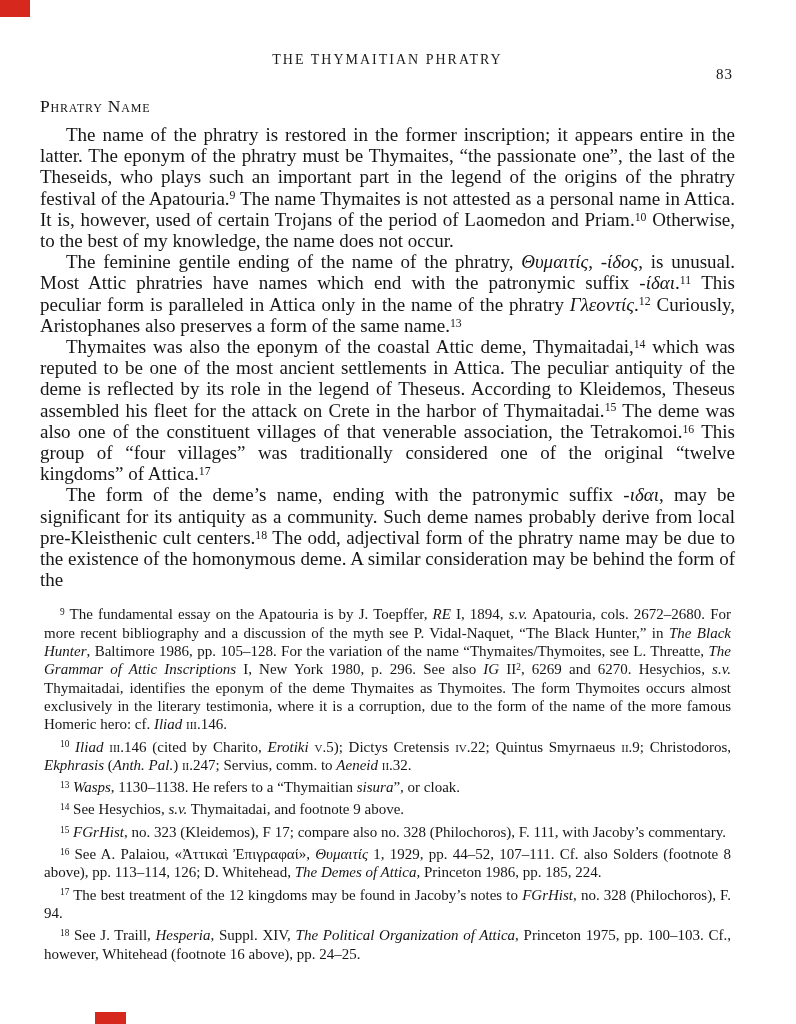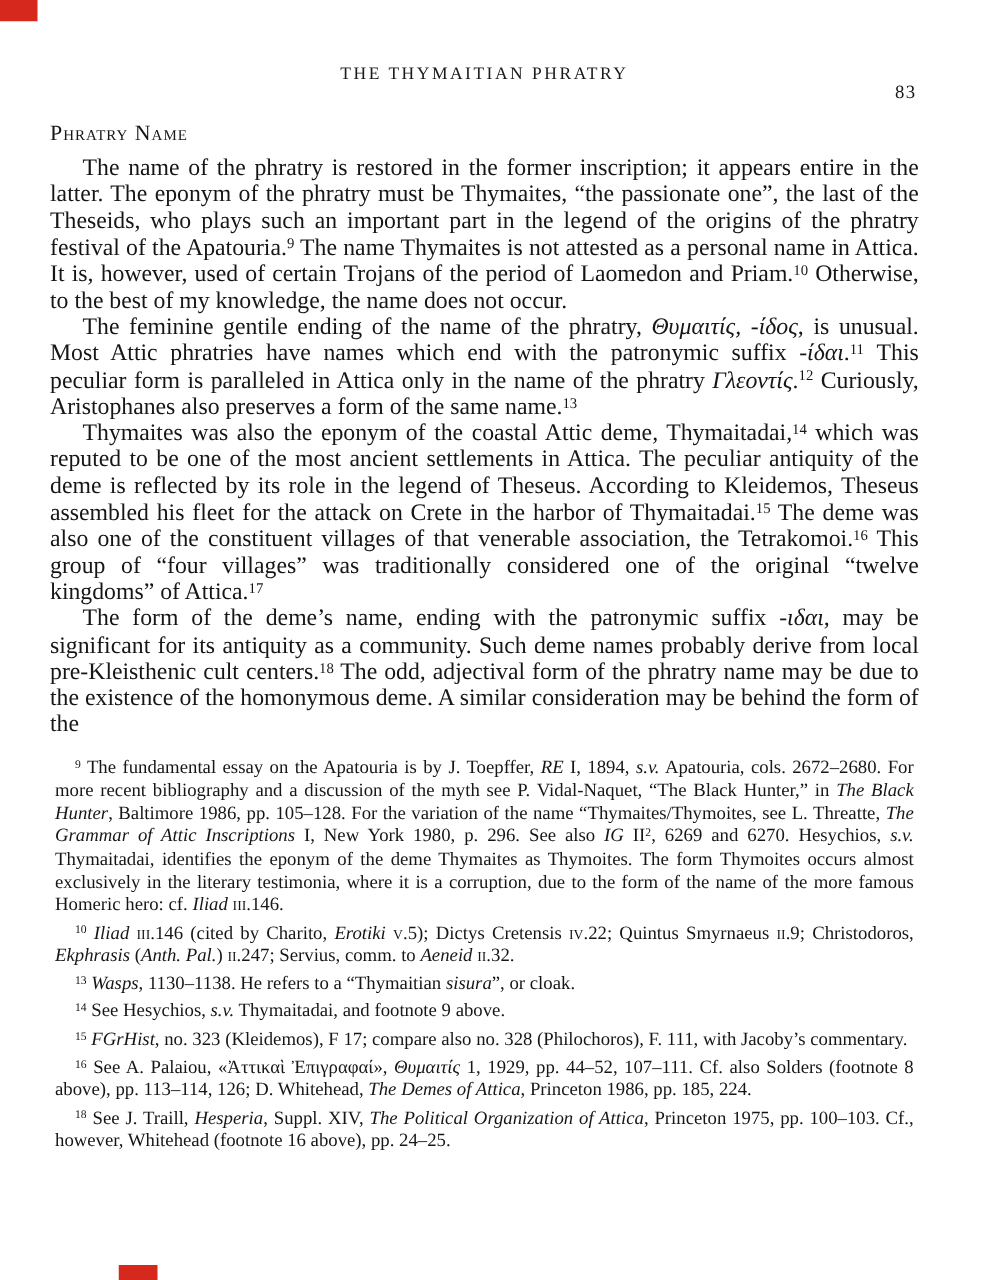--- a/index.html
+++ b/index.html
@@ -100,18 +100,19 @@
       <p>The form of the deme’s name, ending with the patronymic suffix <i>-ιδαι</i>, may be significant for its antiquity as a community. Such deme names probably derive from local pre-Kleisthenic cult centers.<sup>18</sup> The odd, adjectival form of the phratry name may be due to the existence of the homonymous deme. A similar consideration may be behind the form of the</p>
     </main>
 
   <section class="footnotes">
       <p><sup>9</sup> The fundamental essay on the Apatouria is by J. Toepffer, <i>RE</i> I, 1894, <i>s.v.</i> Apatouria, cols. 2672–2680. For more recent bibliography and a discussion of the myth see P. Vidal-Naquet, “The Black Hunter,” in <i>The Black Hunter</i>, Baltimore 1986, pp. 105–128. For the variation of the name “Thymaites/Thymoites, see L. Threatte, <i>The Grammar of Attic Inscriptions</i> I, New York 1980, p. 296. See also <i>IG</i> II<sup>2</sup>, 6269 and 6270. Hesychios, <i>s.v.</i> Thymaitadai, identifies the eponym of the deme Thymaites as Thymoites. The form Thymoites occurs almost exclusively in the literary testimonia, where it is a corruption, due to the form of the name of the more famous Homeric hero: cf. <i>Iliad</i> <span class="sc">iii</span>.146.</p>
       <p><sup>10</sup> <i>Iliad</i> <span class="sc">iii</span>.146 (cited by Charito, <i>Erotiki</i> <span class="sc">v</span>.5); Dictys Cretensis <span class="sc">iv</span>.22; Quintus Smyrnaeus <span class="sc">ii</span>.9; Christodoros, <i>Ekphrasis</i> (<i>Anth. Pal.</i>) <span class="sc">ii</span>.247; Servius, comm. to <i>Aeneid</i> <span class="sc">ii</span>.32.</p>
       <p><sup>13</sup> <i>Wasps</i>, 1130–1138. He refers to a “Thymaitian <i>sisura</i>”, or cloak.</p>
       <p><sup>14</sup> See Hesychios, <i>s.v.</i> Thymaitadai, and footnote 9 above.</p>
       <p><sup>15</sup> <i>FGrHist</i>, no. 323 (Kleidemos), F 17; compare also no. 328 (Philochoros), F. 111, with Jacoby’s commentary.</p>
       <p><sup>16</sup> See A. Palaiou, «Ἀττικαὶ Ἐπιγραφαί», <i>Θυμαιτίς</i> 1, 1929, pp. 44–52, 107–111. Cf. also Solders (footnote 8 above), pp. 113–114, 126; D. Whitehead, <i>The Demes of Attica</i>, Princeton 1986, pp. 185, 224.</p>
+      <p><sup>17</sup> The best treatment of the 12 kingdoms may be found in Jacoby’s notes to <i>FGrHist</i>, no. 328 (Philochoros), F. 94.</p>
       <p><sup>18</sup> See J. Traill, <i>Hesperia</i>, Suppl. XIV, <i>The Political Organization of Attica</i>, Princeton 1975, pp. 100–103. Cf., however, Whitehead (footnote 16 above), pp. 24–25.</p>
     </section>
 
   <div class="marker bottom" style="background: rgb(215, 40, 30);"></div>
 
 </div>
 
 </body></html>

